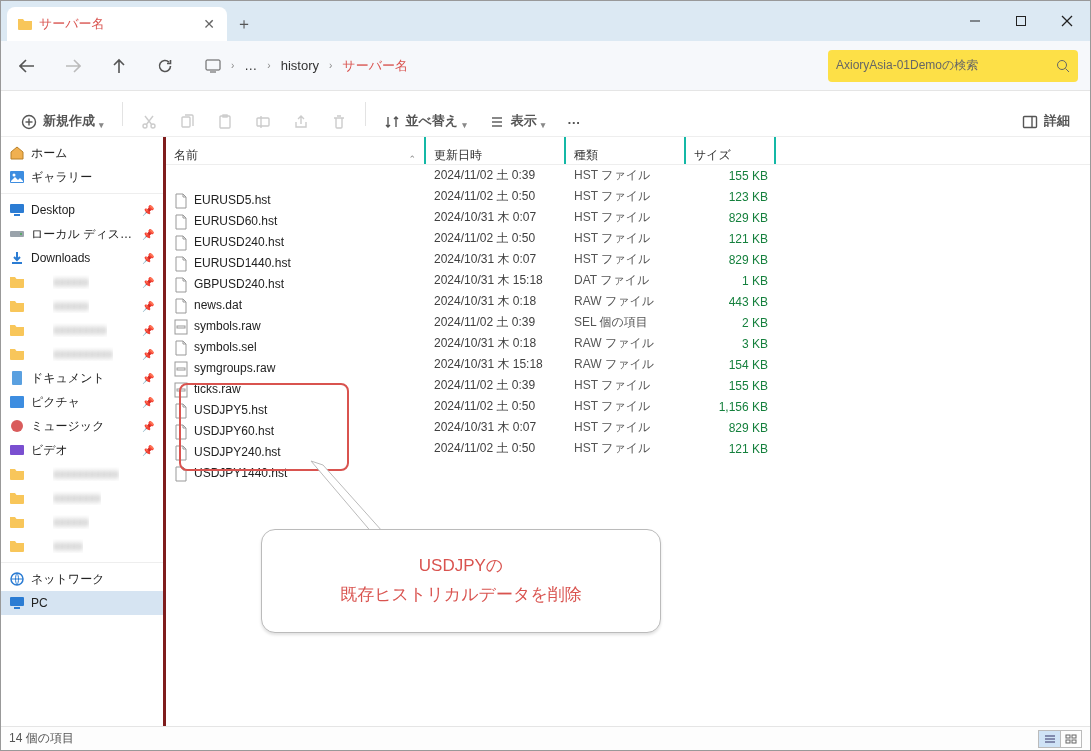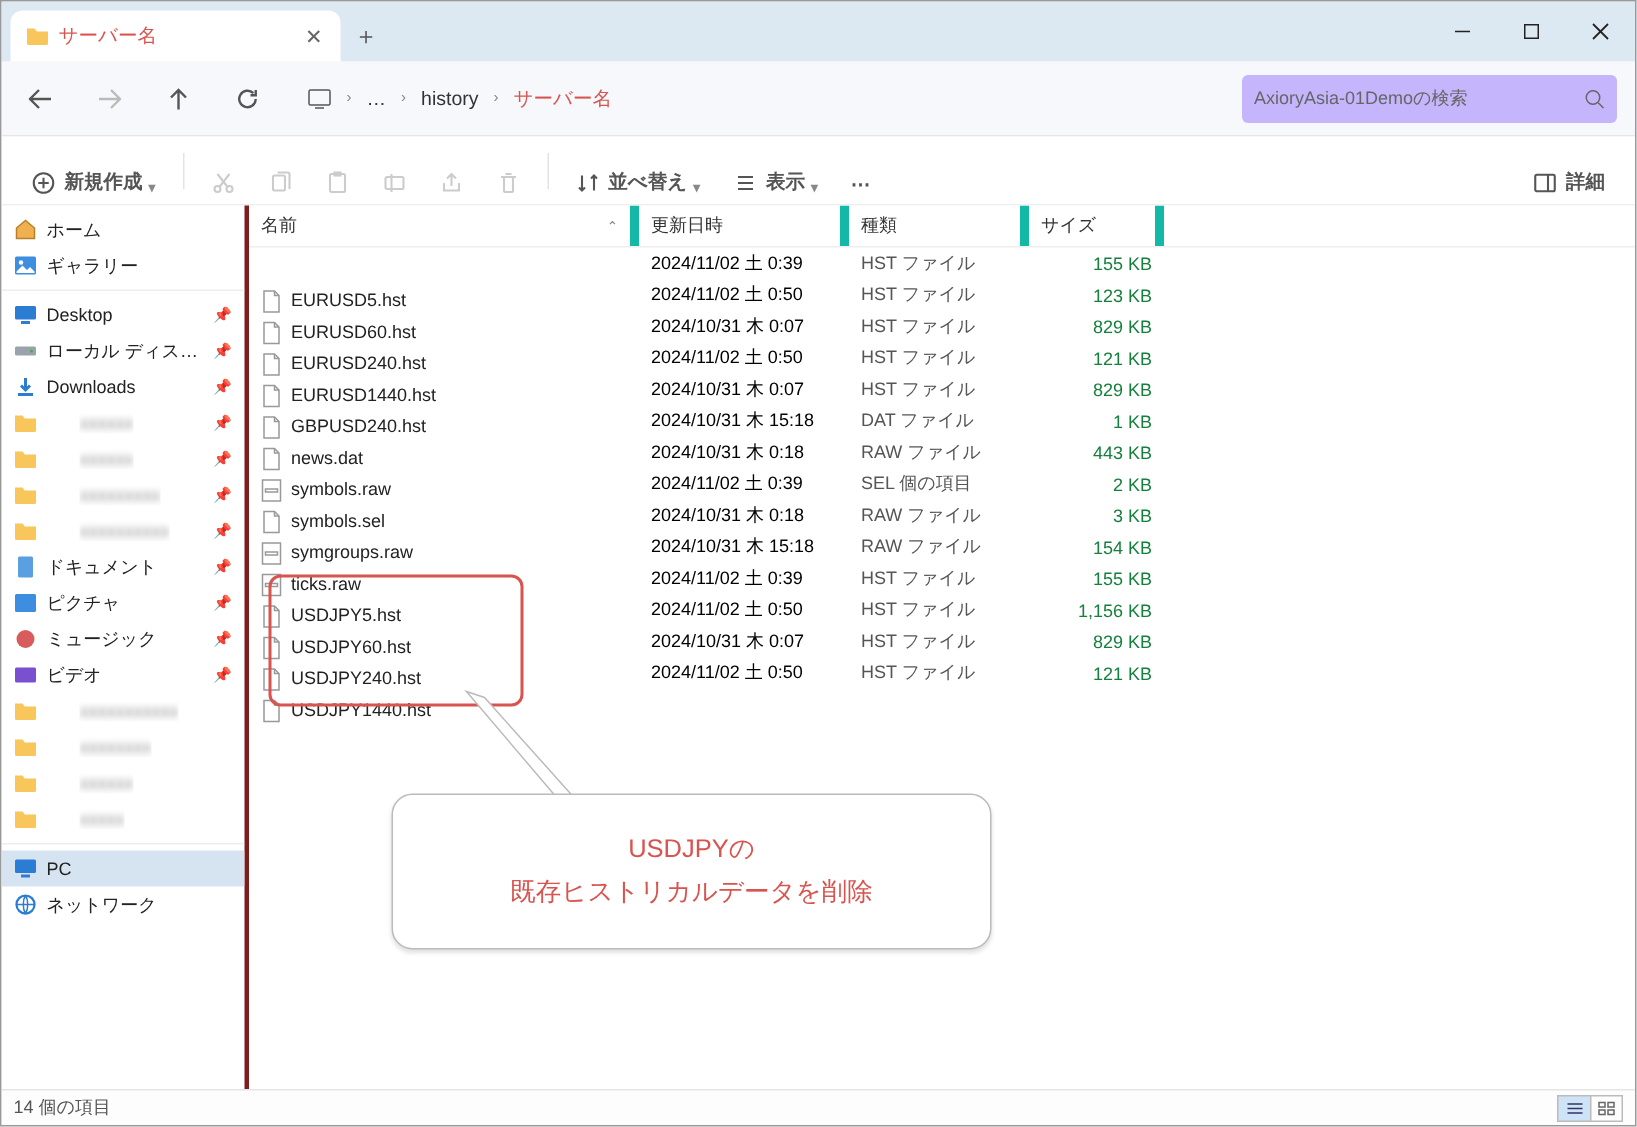--- a/index.html
+++ b/index.html
@@ -19,21 +19,21 @@
 
 
 .navbar { height: 50px; background: #f6f8fb; display: flex; align-items: center; gap: 18px; padding: 0 12px; border-bottom: 1px solid #e5e5e5; }
 .navbtn { width: 28px; height: 28px; display: flex; align-items: center; justify-content: center; color: #555; cursor: pointer; }
 .navbtn.disabled { color: #bbb; }
 .navbtn svg { width: 16px; height: 16px; stroke: currentColor; fill: none; stroke-width: 1.6; }
 .breadcrumb { flex: 1; display: flex; align-items: center; gap: 10px; font-size: 13px; padding-left: 8px; }
 .breadcrumb .chev { color: #888; font-size: 10px; }
 .breadcrumb .seg { color: #333; cursor: pointer; }
 .breadcrumb .seg.red { color: #d9534f; }
-.searchbar { width: 250px; height: 32px; background: #c4b5fd; display: flex; align-items: center; padding: 0 8px; border-radius: 4px; font-size: 12px; color: #666; }
+.searchbar { width: 250px; height: 32px; background: #fde047; display: flex; align-items: center; padding: 0 8px; border-radius: 4px; font-size: 12px; color: #666; }
 .searchbar .placeholder { flex: 1; }
 .searchbar .mag { width: 14px; height: 14px; }
 
 
 .toolbar { height: 46px; background: #fff; display: flex; align-items: center; padding: 0 12px; gap: 6px; border-bottom: 1px solid #eee; }
 .tb-btn { height: 32px; display: flex; align-items: flex-end; padding: 0 8px; color: #555; cursor: pointer; border-radius: 4px; font-size: 13px; font-weight: bold; }
 .tb-btn.disabled { color: #ccc; }
 .tb-btn svg { width: 16px; height: 16px; stroke: currentColor; fill: none; stroke-width: 1.4; }
 .tb-sep { width: 1px; height: 24px; background: #e3e3e3; margin: 0 4px; }
 .tb-dropdown-caret { font-size: 9px; margin-left: 4px; color: #888; }
@@ -46,31 +46,31 @@
 .side-item.selected { background: #d6e4f2; }
 .side-icon { width: 16px; height: 16px; display: inline-flex; align-items: center; justify-content: center; }
 .side-pin { margin-left: auto; color: #888; font-size: 10px; }
 .side-label { white-space: nowrap; overflow: hidden; text-overflow: ellipsis; }
 .side-label.blur { color: transparent; text-shadow: 0 0 5px #888; margin-left: 22px; }
 .side-sep { height: 1px; background: #eee; margin: 4px 0; }
 
 
 .filepane { flex: 1; overflow: auto; }
 .cols { display: flex; height: 28px; align-items: center; border-bottom: 1px solid #eee; font-size: 12px; color: #333; }
-.col { padding: 0 8px; display: flex; align-items: center; height: 100%; border-right: 6px solid #14b8a6; }
+.col { padding: 0 8px; display: flex; align-items: flex-end; height: 100%; border-right: 2px solid #14b8a6; }
 .col-name { width: 260px; }
 .col-date { width: 140px; }
 .col-type { width: 120px; }
 .col-size { width: 90px; justify-content: flex-start; }
 .col .sort-icon { margin-left: auto; }
 .rows { }
 .row { display: flex; height: 21px; align-items: center; font-size: 12px; }
 .cell { padding: 0 8px; display: flex; align-items: center; }
 .cell.name { width: 260px; gap: 6px; margin-top: 48px; }
-.cell.date { width: 140px; color: #000000; }
+.cell.date { width: 140px; color: #404040; }
 .cell.type { width: 120px; color: #555; }
 .cell.size { width: 90px; justify-content: flex-end; color: #15803d; }
 .file-icon { width: 14px; height: 14px; display: inline-block; }
 .file-icon rect { fill: #fff; stroke: #999; }
 .highlight-box { position: absolute; border: 2px solid #d9534f; border-radius: 8px; pointer-events: none; }
 .callout { position: absolute; background: #fff; border: 1px solid #bbb; border-radius: 14px; width: 400px; padding: 22px 24px; text-align: center; color: #d9534f; font-size: 17px; line-height: 1.7; box-shadow: 0 2px 3px rgba(0,0,0,0.12); }
 
 
 .statusbar { height: 24px; border-top: 1px solid #e5e5e5; background: #fdfdfd; display: flex; align-items: center; padding: 0 8px; font-size: 12px; color: #555; }
 .statusbar .viewtoggle { margin-left: auto; display: flex; gap: 0; }
@@ -377,37 +377,37 @@
       </div>
     <div class="side-item">
         <span class="side-icon">
           <svg width="16" height="14" viewBox="0 0 16 14">
             <path d="M1 2h5l1.5 2H15v8a1 1 0 0 1-1 1H2a1 1 0 0 1-1-1z" fill="#f8c65a"></path>
           </svg>
         </span>
         <span class="side-label blur">xxxxx</span>
       </div>
     <div class="side-sep"></div>
+    <div class="side-item">
+        <span class="side-icon">
+          <svg width="16" height="16" viewBox="0 0 16 16">
+            <circle cx="8" cy="8" r="6" fill="none" stroke="#2b7cd3" stroke-width="1.5"></circle>
+            <path d="M2 8h12M8 2c2 3 2 9 0 12M8 2c-2 3-2 9 0 12" stroke="#2b7cd3" fill="none"></path>
+          </svg>
+        </span>
+        <span class="side-label">ネットワーク</span>
+      </div>
     <div class="side-item selected">
         <span class="side-icon">
           <svg width="16" height="16" viewBox="0 0 16 16">
             <rect x="1" y="2" width="14" height="9" rx="1" fill="#2b7cd3"></rect>
             <rect x="5" y="12" width="6" height="2" fill="#2b7cd3"></rect>
           </svg>
         </span>
         <span class="side-label">PC</span>
-      </div>
-    <div class="side-item">
-        <span class="side-icon">
-          <svg width="16" height="16" viewBox="0 0 16 16">
-            <circle cx="8" cy="8" r="6" fill="none" stroke="#2b7cd3" stroke-width="1.5"></circle>
-            <path d="M2 8h12M8 2c2 3 2 9 0 12M8 2c-2 3-2 9 0 12" stroke="#2b7cd3" fill="none"></path>
-          </svg>
-        </span>
-        <span class="side-label">ネットワーク</span>
       </div>
   </div>
 
   <div class="filepane">
     <div class="cols">
       <div class="col col-name">
           <span>名前</span>
           <span class="sort-icon" style="font-size:9px;color:#888">⌃</span>
         </div>
       <div class="col col-date">

